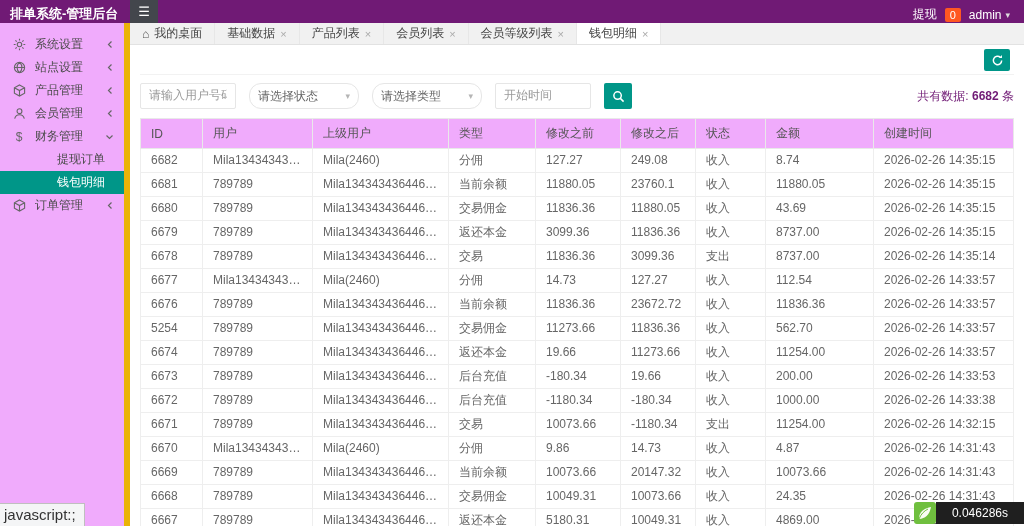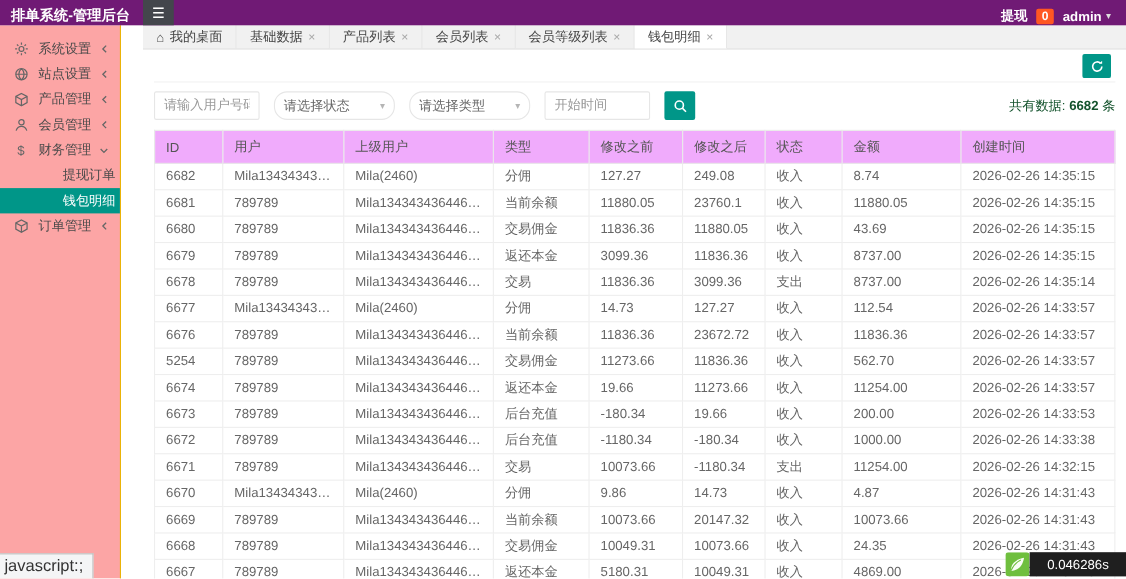--- a/index.html
+++ b/index.html
@@ -6,29 +6,29 @@
   html,body { width:1024px; height:526px; overflow:hidden;
     font-family:"Liberation Sans","DejaVu Sans",sans-serif; background:#fff; }
   .page { position:relative; width:1024px; height:526px; }
 
   
   .hdr { position:absolute; top:0; left:0; right:0; height:23px; background:#701a75;
     display:flex; align-items:flex-end; color:#fff; z-index:30; }
   .hdr .logo { width:130px; padding-left:10px; font-size:13px; font-weight:bold; white-space:nowrap; }
   .hdr .burger { width:28px; height:23px; background:#43464c; color:#fff; border:none;
     font-size:13px; line-height:23px; text-align:center; cursor:pointer; }
-  .hdr .right { margin-left:auto; display:flex; align-items:center; gap:8px; padding-right:14px; font-size:12px;font-weight:bold; }
+  .hdr .right { margin-left:auto; display:flex; align-items:center; gap:8px; padding-right:14px; font-size:12px; }
   .hdr .wd { cursor:pointer; }
   .badge { background:#ff5722; color:#fff; font-size:11px; padding:0 5px; border-radius:2px; line-height:14px; }
   .hdr .adm { cursor:pointer; display:flex; align-items:center; gap:4px; }
   .caret { font-size:9px; color:#ddd; }
 
   
-  .side { position:absolute; top:23px; left:0; width:110px; bottom:0; background:#fca5a5;
-    border-right:1px solid #eab308; padding-top:10px; z-index:20; }
+  .side { position:absolute; top:23px; left:0; width:130px; bottom:0; background:#f0abfc;
+    border-right:6px solid #eab308; padding-top:10px; z-index:20; }
   .s-item { height:23px; display:flex; align-items:center; padding:0 10px 0 12px;
     font-size:12px; color:#4a4a4a; cursor:pointer; }
   .s-item .ic { width:14px; height:14px; margin-right:9px; display:inline-flex;
     align-items:center; justify-content:center; color:#666; font-size:12px; }
   .s-item .chev { margin-left:auto; display:inline-flex; color:#888; }
   .s-sub { height:23px; display:flex; align-items:center; padding-left:57px;
     font-size:12px; color:#4a4a4a; cursor:pointer; }
   .s-sub.active { background:#009688; color:#fff; }
   svg.lin { stroke:#666; fill:none; stroke-width:1.2; }
 
@@ -50,21 +50,21 @@
 
   .filterrow { display:flex; align-items:center; gap:13px; margin-top:8px; height:26px; }
   .filterrow input { width:96px; height:26px; border:1px solid #e6e6e6; border-radius:2px;
     padding:0 8px; font-size:12px; color:#666; outline:none;font-family:Liberation Mono, monospace; }
   .filterrow input::placeholder { color:#9a9a9a; }
   .sel { width:110px; height:26px; border:1px solid #e6e6e6; border-radius:12px; background:#fff;
     display:flex; align-items:center; justify-content:space-between; padding:0 8px;
     font-size:12px; color:#666; cursor:pointer; }
   .sel .arr { color:#b5b5b5; font-size:9px; }
   .searchbtn { width:28px; height:26px; }
-  .summary { margin-left:auto; font-size:12px; color:#14532d; }
+  .summary { margin-left:auto; font-size:12px; color:#701a75; }
   .summary b { font-weight:bold; }
 
   table { width:100%; border-collapse:collapse; table-layout:fixed; margin-top:9px; }
   th { background:#f0abfc; color:#555; font-weight:normal; font-size:12px; text-align:left;
     padding:6px 10px; border:1px solid #e9e9e9; white-space:nowrap; }
   td { color:#666; font-size:12px; padding:5px 10px; border:1px solid #eee;
     white-space:nowrap; overflow:hidden; text-overflow:ellipsis; line-height:13px; }
 
   
   .statusbubble { position:absolute; left:0; bottom:0; z-index:50; background:#f4f5f6;

